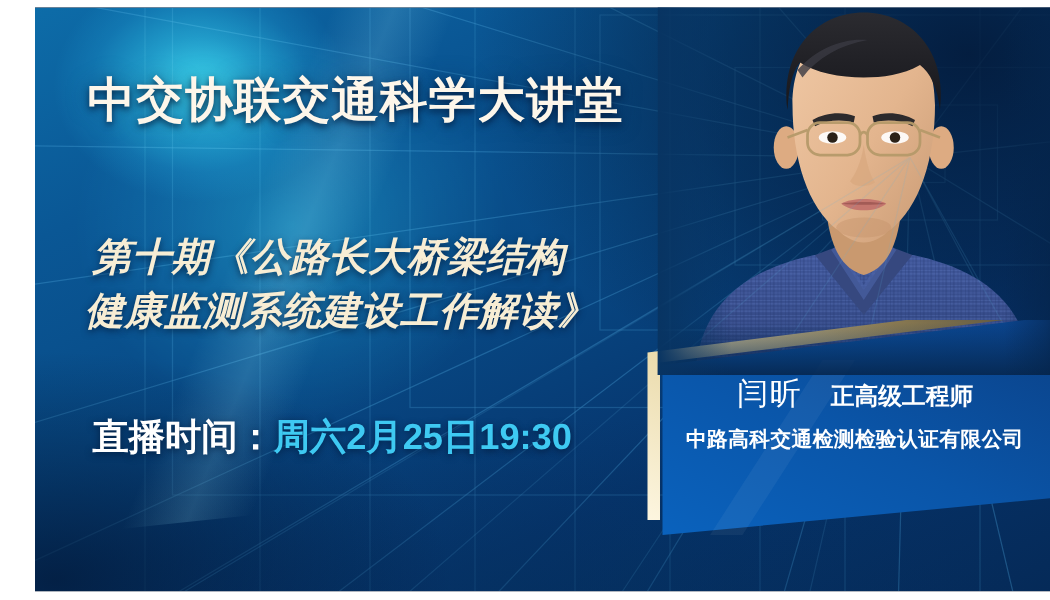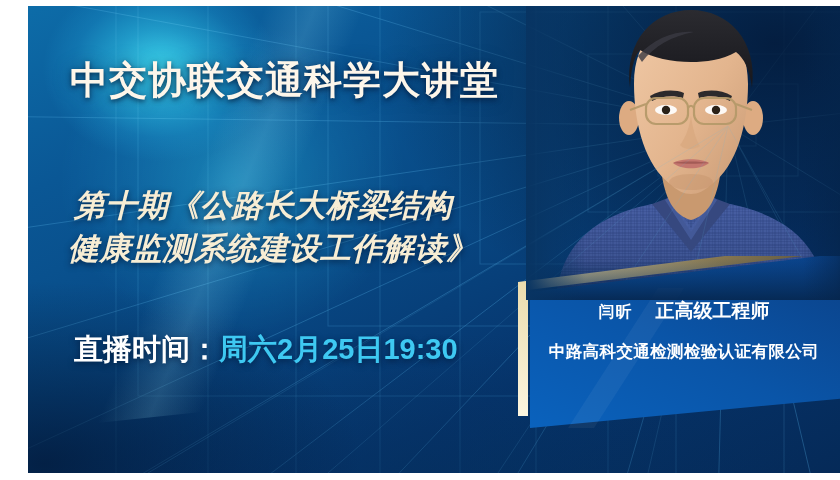--- a/index.html
+++ b/index.html
@@ -96,21 +96,21 @@
   .panel-wrap{position:absolute; left:480px; top:250px; width:360px; height:230px;}
   .panel-wrap svg{position:absolute; left:0; top:0;}
   .panel-text{
     position:absolute; left:0; top:0; width:360px; height:230px;
     z-index:4; pointer-events:none;
   }
   .spk-line1{
     position:absolute; left:0; right:8px; top:42px;
     text-align:center; white-space:nowrap; color:#ffffff;
   }
-  .spk-name{font-size:16px; font-weight:bold; letter-spacing:1px;}
+  .spk-name{font-size:25px; font-weight:normal; letter-spacing:1px;}
   .spk-title{font-size:19px; font-weight:bold; margin-left:23px;}
   .spk-org{
     position:absolute; left:0; right:8px; top:85px;
     text-align:center; white-space:nowrap;
     color:#ffffff; font-size:16.5px; font-weight:bold; letter-spacing:.4px;
   }
 </style>
 </head>
 <body>
 

